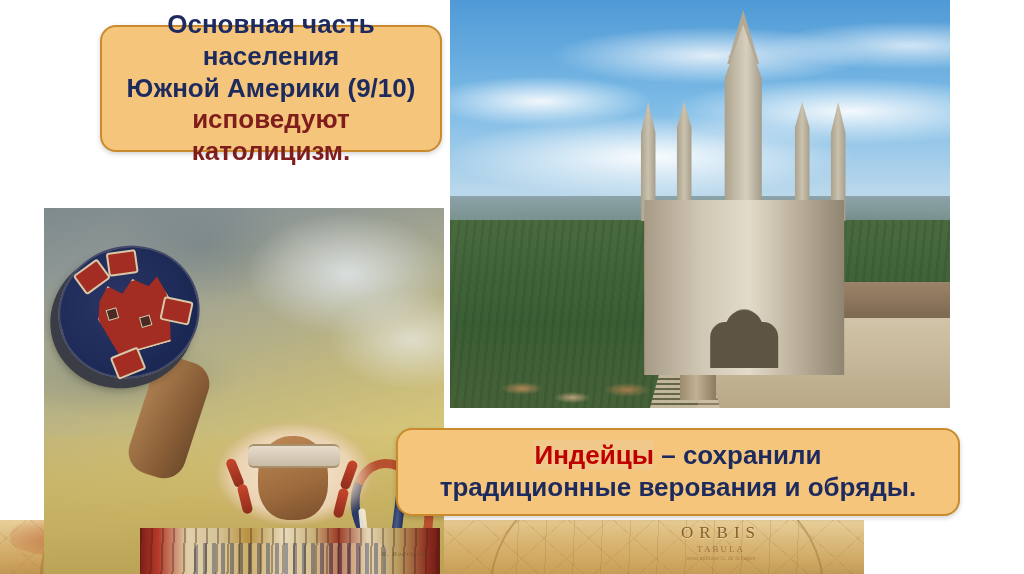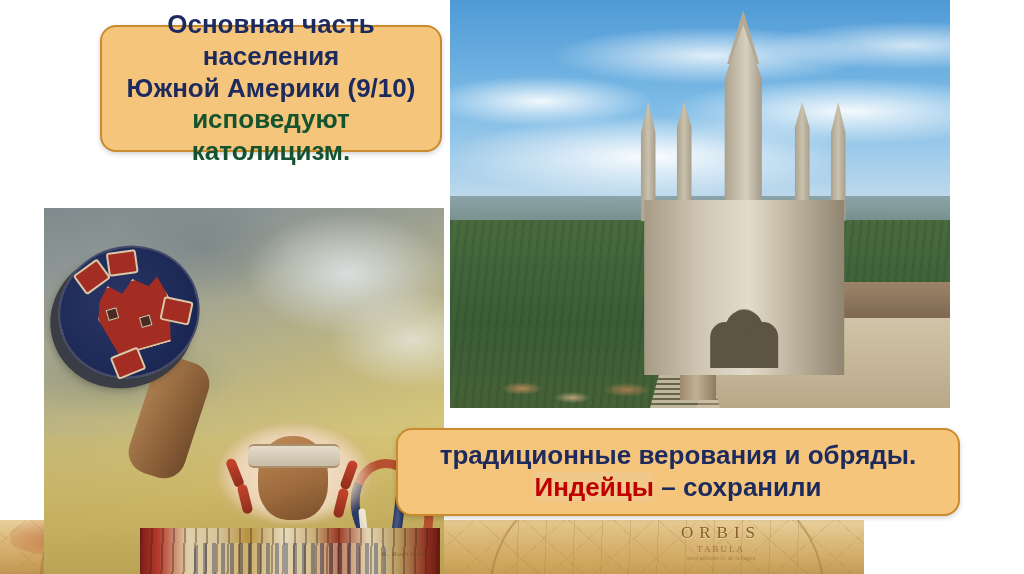--- a/index.html
+++ b/index.html
@@ -308,21 +308,21 @@
   }
   .caption-top{
     left:100px;top:25px;width:342px;height:127px;
     font-size:26px;padding:0 10px;box-sizing:border-box;
   }
   .caption-bottom{
     left:396px;top:428px;width:564px;height:88px;
     font-size:26px;padding:0 12px;box-sizing:border-box;
   }
   .cap-line{display:block;width:100%;}
-  .hl-red{color:#14532d;}
+  .hl-red{color:#7f1d1d;}
   .hl-red-bg{color:#c00000;background:#f0c98a;}
 </style>
 </head>
 <body>
 
 <div class="slide">
 
   <div class="map-strip">
     <div class="grid"></div>
     <div class="globe"></div>
@@ -399,17 +399,17 @@
     <div class="sig">R. Rodriguez</div>
   </div>
 
   <div class="caption caption-top">
     <span class="cap-line">Основная часть населения</span>
     <span class="cap-line">Южной Америки (9/10)</span>
     <span class="cap-line hl-red">исповедуют католицизм.</span>
   </div>
 
   <div class="caption caption-bottom">
+    <span class="cap-line"><span class="hl-red-bg">Индейцы</span><span> – сохранили</span></span>
     <span class="cap-line">традиционные верования и обряды.</span>
-    <span class="cap-line"><span class="hl-red-bg">Индейцы</span><span> – сохранили</span></span>
   </div>
 
 </div>
 
 </body></html>

